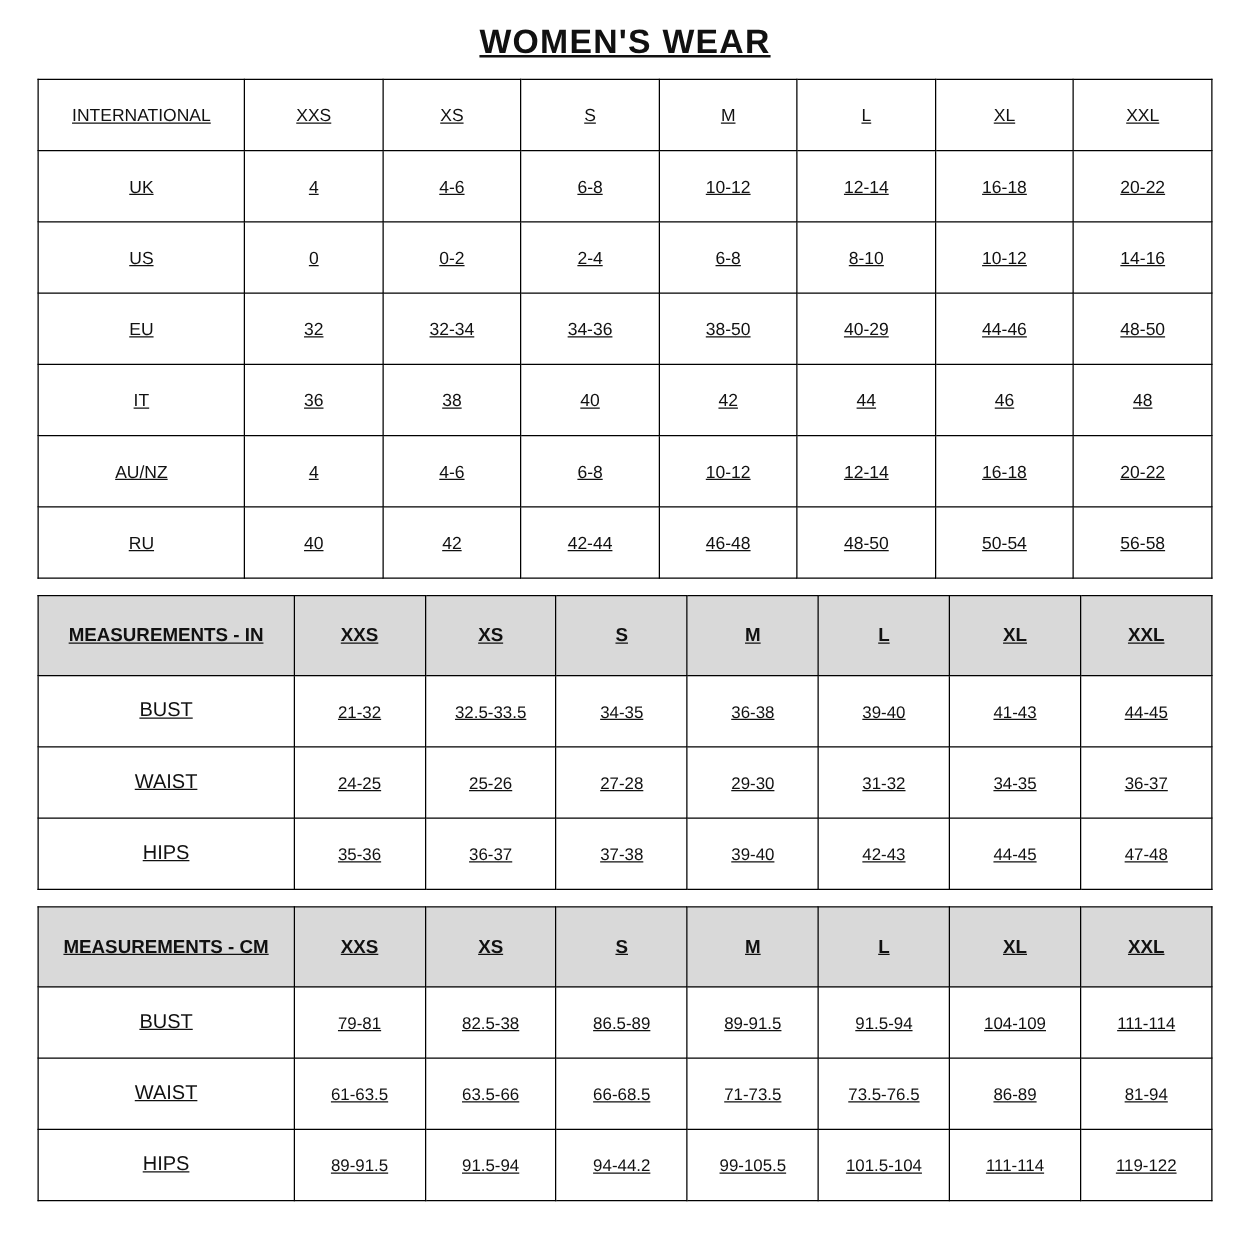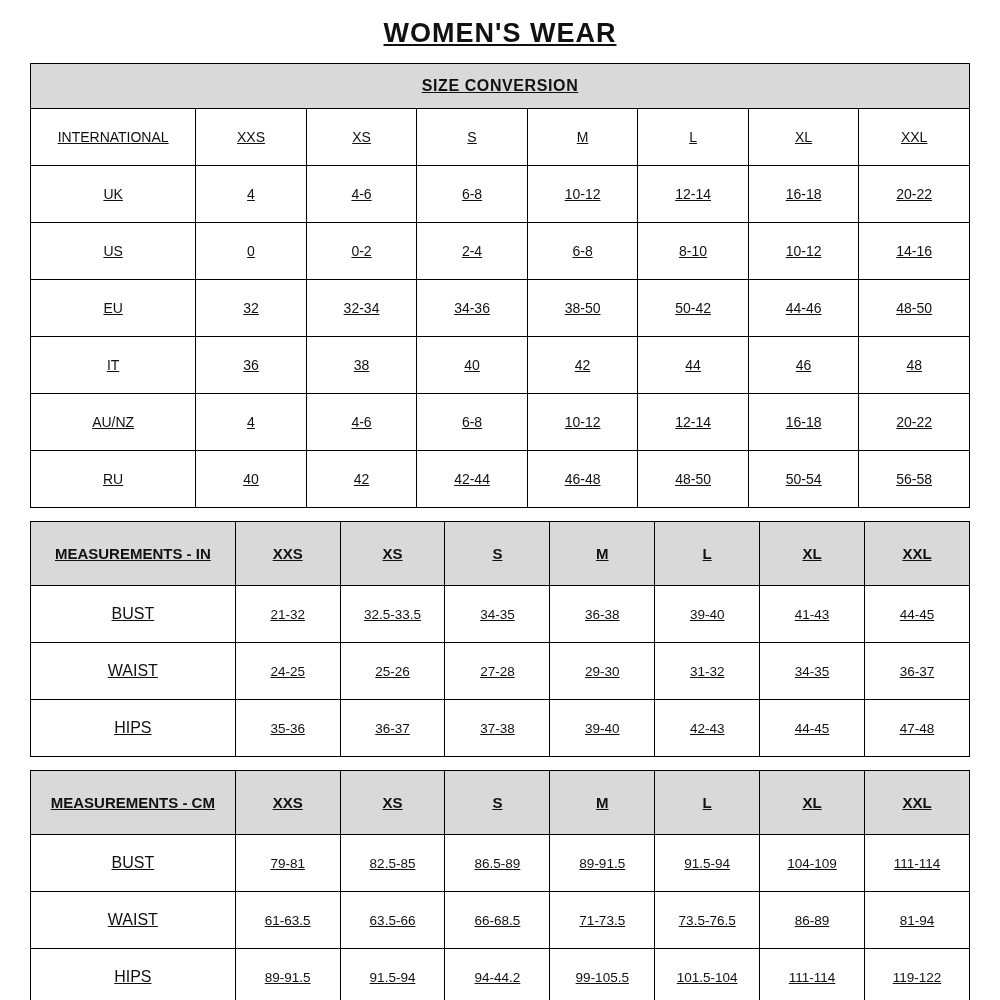--- a/index.html
+++ b/index.html
@@ -27,23 +27,20 @@
       <col style="width:17.6%">
         <col style="width:11.77%">
         <col style="width:11.77%">
         <col style="width:11.77%">
       <col style="width:11.77%">
         <col style="width:11.77%">
         <col style="width:11.77%">
         <col style="width:11.78%">
     </colgroup>
     <tbody>
-        <tr>
-      <td class="banner" colspan="8">SIZE CONVERSION</td>
-    </tr>
     <tr>
       <td class="body">INTERNATIONAL</td>
       <td class="body">XXS</td>
       <td class="body">XS</td>
       <td class="body">S</td>
       <td class="body">M</td>
       <td class="body">L</td>
       <td class="body">XL</td>
       <td class="body">XXL</td>
     </tr>
@@ -66,21 +63,21 @@
       <td class="body">8-10</td>
       <td class="body">10-12</td>
       <td class="body">14-16</td>
     </tr>
     <tr>
       <td class="body">EU</td>
       <td class="body">32</td>
       <td class="body">32-34</td>
       <td class="body">34-36</td>
       <td class="body">38-50</td>
-      <td class="body">50-42</td>
+      <td class="body">40-29</td>
       <td class="body">44-46</td>
       <td class="body">48-50</td>
     </tr>
     <tr>
       <td class="body">IT</td>
       <td class="body">36</td>
       <td class="body">38</td>
       <td class="body">40</td>
       <td class="body">42</td>
       <td class="body">44</td>
@@ -183,21 +180,21 @@
       <td class="hdr">XS</td>
       <td class="hdr">S</td>
       <td class="hdr">M</td>
       <td class="hdr">L</td>
       <td class="hdr">XL</td>
       <td class="hdr">XXL</td>
     </tr>
     <tr>
       <td class="lbl">BUST</td>
       <td class="val">79-81</td>
-      <td class="val">82.5-85</td>
+      <td class="val">82.5-38</td>
       <td class="val">86.5-89</td>
       <td class="val">89-91.5</td>
       <td class="val">91.5-94</td>
       <td class="val">104-109</td>
       <td class="val">111-114</td>
     </tr>
     <tr>
       <td class="lbl">WAIST</td>
       <td class="val">61-63.5</td>
       <td class="val">63.5-66</td>

